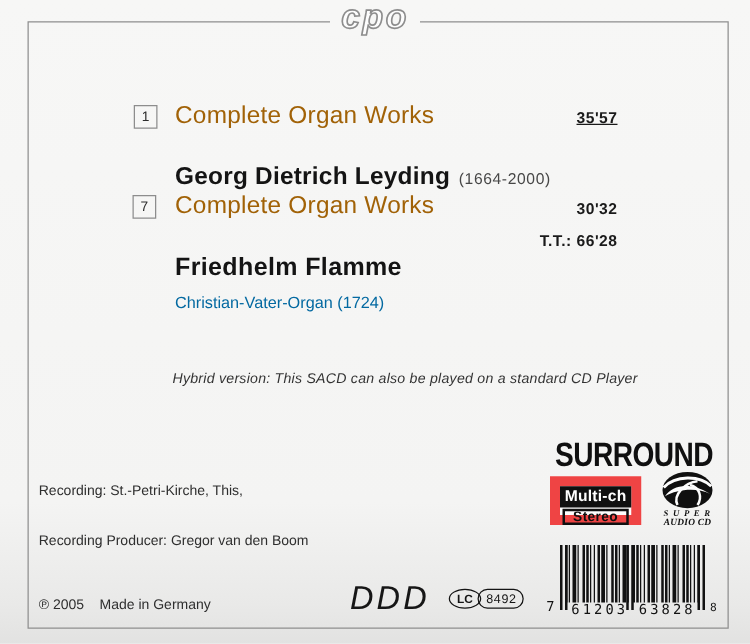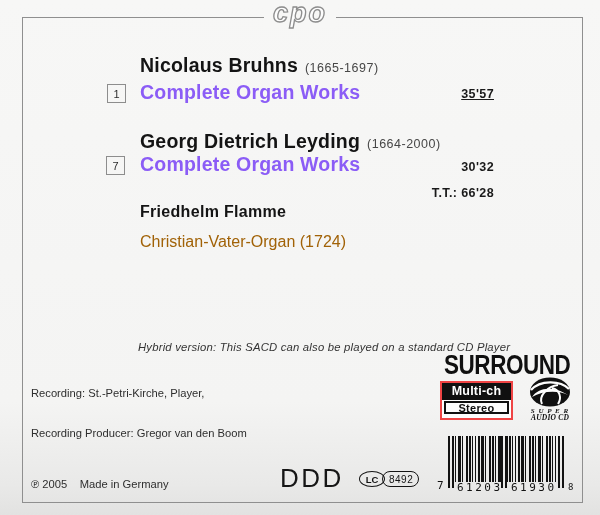--- a/index.html
+++ b/index.html
@@ -25,55 +25,56 @@
     font-weight:700;font-size:19.5px;color:#141414;letter-spacing:.2px;white-space:nowrap;
   }
   .composer .dates{font-weight:400;font-size:12.5px;color:#474747;margin-left:7px;letter-spacing:.5px;}
   .trackbox{
     position:absolute;width:17px;height:17px;border:1px solid #8d8d8d;
     display:flex;align-items:center;justify-content:center;
     font-size:11px;color:#2c2c2c;background:transparent;
   }
   .worktitle{
     position:absolute;left:140px;
-    font-weight:700;font-size:19.5px;color:#8b5cf6;letter-spacing:.2px;white-space:nowrap;
+    font-weight:400;font-size:19.5px;color:#a16207;letter-spacing:.2px;white-space:nowrap;
   }
   .duration{
     position:absolute;left:414px;width:80px;text-align:right;
     font-weight:700;font-size:12.5px;color:#1a1a1a;letter-spacing:.4px;
   }
   .total-time{
     position:absolute;left:374px;top:186px;width:120px;text-align:right;
     font-weight:700;font-size:12.5px;color:#1a1a1a;letter-spacing:.4px;
   }
   .performer{
     position:absolute;left:140px;top:203px;
-    font-weight:700;font-size:16px;color:#141414;letter-spacing:.3px;
+    font-weight:700;font-size:20px;color:#141414;letter-spacing:.3px;
   }
   .organ{
     position:absolute;left:140px;top:235px;
-    font-size:16px;line-height:13.5px;color:#a16207;
+    font-size:13px;line-height:13.5px;color:#0369a1;
   }
   .hybrid{
     position:absolute;left:138px;top:297px;
-    font-style:italic;font-size:11.3px;color:#333;letter-spacing:.2px;white-space:nowrap;margin-top:44px;
+    font-style:italic;font-size:11.3px;color:#333;letter-spacing:.2px;white-space:nowrap;
   }
   .credits{
     position:absolute;left:31px;top:361px;
     font-size:11.2px;line-height:13.2px;color:#2e2e2e;white-space:pre;
   }
   .credits .cpo-inline{font-style:italic;font-weight:800;letter-spacing:.3px;}
   .copyright{
     position:absolute;left:31px;top:478px;
     font-size:11.2px;color:#2e2e2e;white-space:pre;
   }
   .ddd{
     position:absolute;left:280px;top:463px;
     font-size:26px;font-weight:400;letter-spacing:2.5px;color:#161616;
     transform:scaleY(1.02);
+    font-style:italic;
   }
   .lc-badge{
     position:absolute;left:359px;top:471px;display:flex;align-items:center;height:16px;
   }
   .lc-oval{
     width:24px;height:14px;border:1.6px solid #141414;border-radius:50%;
     display:flex;align-items:center;justify-content:center;
     font-size:9.5px;font-weight:700;color:#141414;background:transparent;z-index:2;
   }
   .lc-pill{
@@ -81,21 +82,21 @@
     display:flex;align-items:center;justify-content:center;padding:0 5px 0 6px;
     font-size:10px;font-weight:400;color:#141414;letter-spacing:.5px;
   }
   .surround{
     position:absolute;left:444px;top:349px;width:140px;
     font-weight:900;font-size:25px;letter-spacing:-.5px;color:#101010;
     transform:scaleX(.9) scaleY(1.08);transform-origin:left top;white-space:nowrap;
   }
   .mc-box{
     position:absolute;left:440px;top:381px;width:73px;height:39px;
-    border:2px solid #ef4444;box-sizing:border-box;background:#fdfdfd;
+    border:8px solid #ef4444;box-sizing:border-box;background:#fdfdfd;
   }
   .mc-top{
     height:17px;background:#101010;color:#fff;
     font-weight:700;font-size:12.5px;line-height:16px;text-align:center;letter-spacing:.2px;
   }
   .mc-bottom{
     margin:1px 2px 2px;height:13px;border:2px solid #101010;box-sizing:border-box;
     display:flex;align-items:center;justify-content:center;
     font-weight:700;font-size:11px;color:#101010;letter-spacing:.3px;
   }
@@ -118,23 +119,20 @@
 </style>
 </head>
 <body>
 
 <div class="cover">
 
   <div class="frame"></div>
 
   <div class="cpo-logo">cpo</div>
 
-  <div class="composer" style="top:54px;">
-    <span>Nicolaus Bruhns</span><span class="dates">(1665-1697)</span>
-  </div>
   <div class="trackbox" style="left:107px;top:84px;">
     <span>1</span>
   </div>
   <div class="worktitle" style="top:81px;">Complete Organ Works</div>
   <div class="duration" style="top:87px;text-decoration:underline;">35'57</div>
 
   <div class="composer" style="top:130px;">
     <span>Georg Dietrich Leyding</span><span class="dates">(1664-2000)</span>
   </div>
   <div class="trackbox" style="left:106px;top:156px;">
@@ -146,21 +144,21 @@
   <div class="total-time">T.T.: 66'28</div>
 
   <div class="performer">Friedhelm Flamme</div>
   <div class="organ">
     <div>Christian-Vater-Organ (1724)</div>
   </div>
 
   <div class="hybrid">Hybrid version: This SACD can also be played on a standard CD Player</div>
 
   <div class="credits">
-    <div>Recording: St.-Petri-Kirche, Player,</div>
+    <div>Recording: St.-Petri-Kirche, This,</div>
     <div>Recording Producer: Gregor van den Boom</div>
     
     
     
     
     
   </div>
   <div class="copyright">℗ 2005    Made in Germany</div>
 
   <div class="ddd">DDD</div>
@@ -226,17 +224,17 @@
         <div style="left: 110px; width: 2px;"></div>
       </div>
     <div class="guard" style="left:11px;"></div>
     <div class="guard" style="left:15px;"></div>
     <div class="guard" style="left:64px;"></div>
     <div class="guard" style="left:68px;"></div>
     <div class="guard" style="left:121px;"></div>
     <div class="guard" style="left:125px;"></div>
     <span class="bc-digit" style="left:0;top:43px;letter-spacing:0;">7</span>
     <span class="bc-digit" style="left:20px;top:45px;">61203</span>
-    <span class="bc-digit" style="left:74px;top:45px;">61930</span>
+    <span class="bc-digit" style="left:74px;top:45px;">63828</span>
     <span class="bc-digit" style="left:131px;top:46px;letter-spacing:0;font-size:9px;">8</span>
   </div>
 
 </div>
 
 </body></html>

